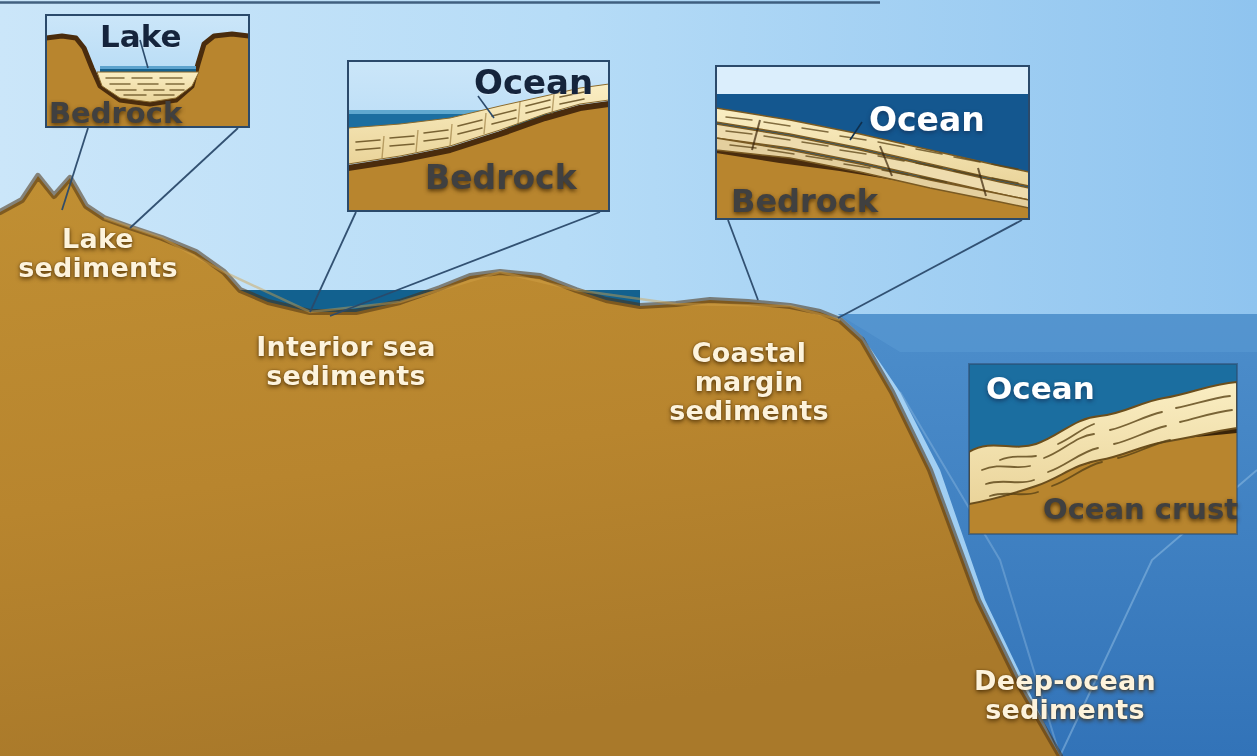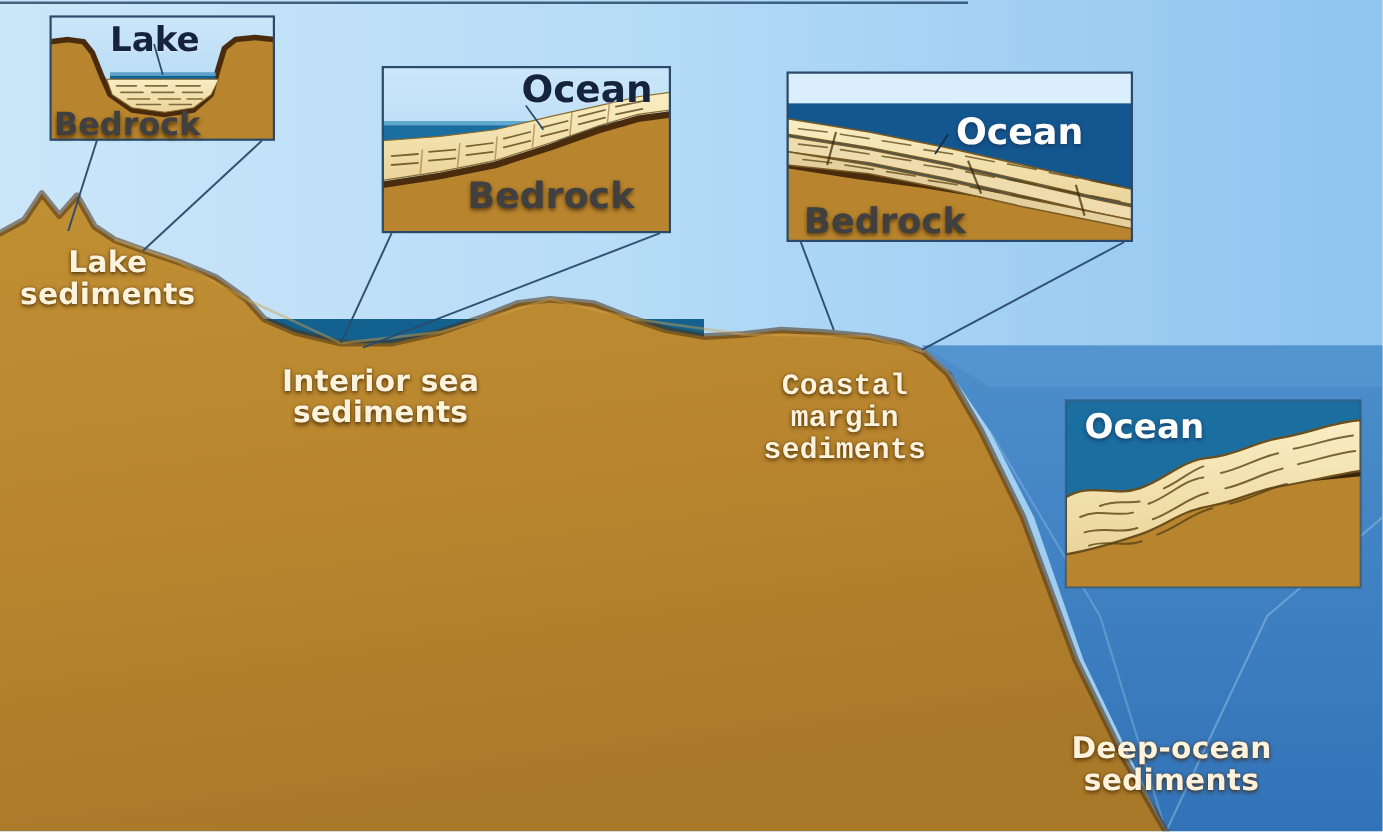--- a/index.html
+++ b/index.html
@@ -251,31 +251,32 @@
   </g>
   <rect x="969" y="364" width="268" height="170" fill="none" stroke="#2b4a6b" stroke-width="2" opacity=".55"></rect>
 </svg>
 
 <div class="lbl lbl-main" style="left:12px;top:224px;width:172px;">Lake
 sediments</div>
 
 <div class="lbl lbl-main" style="left:228px;top:332px;width:186px;margin-left:25px;">Interior sea
 sediments</div>
 
-<div class="lbl lbl-main" style="left:683px;top:338px;width:170px;font-family:Liberation Mono, monospace;">Coastal
+<div class="lbl lbl-main" style="left:664px;top:338px;width:170px;">Coastal
 margin
 sediments</div>
 
 <div class="lbl lbl-main" style="left:960px;top:666px;width:210px;">Deep-ocean
 sediments</div>
 
 <div class="inset-lbl dark" style="left:100px;top:18px;font-size:31px;">Lake</div>
 <div class="inset-lbl cream" style="left:49px;top:96px;font-size:29px;">Bedrock</div>
 
 <div class="inset-lbl dark" style="left:474px;top:62px;font-size:34px;">Ocean</div>
 <div class="inset-lbl cream" style="left:425px;top:158px;font-size:33px;">Bedrock</div>
 
 <div class="inset-lbl light" style="left:869px;top:100px;font-size:33px;">Ocean</div>
 <div class="inset-lbl cream" style="left:731px;top:182px;font-size:32px;">Bedrock</div>
 
 <div class="inset-lbl light" style="left:986px;top:370px;font-size:31px;">Ocean</div>
+<div class="inset-lbl cream" style="left:1043px;top:492px;font-size:29px;">Ocean crust</div>
 
 </div>
 
 </body></html>

